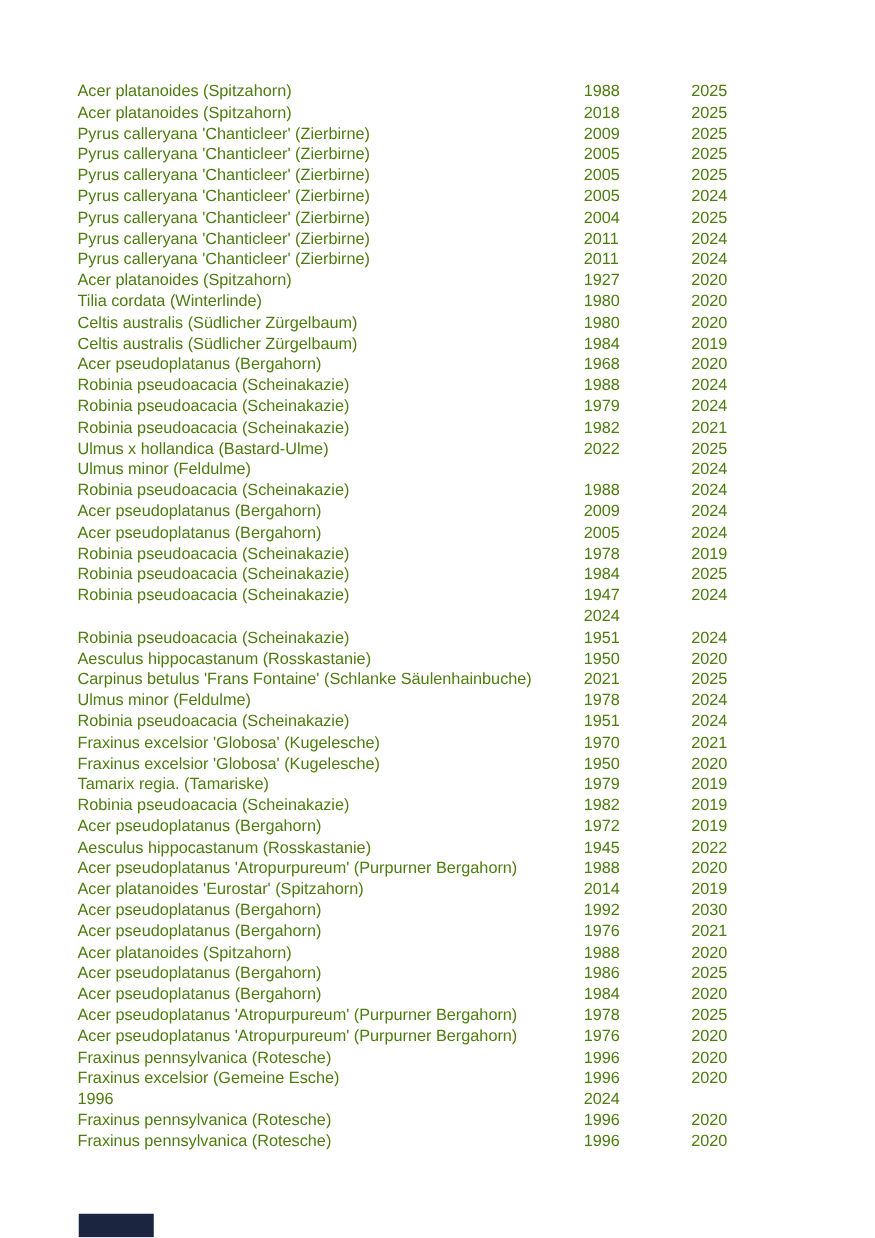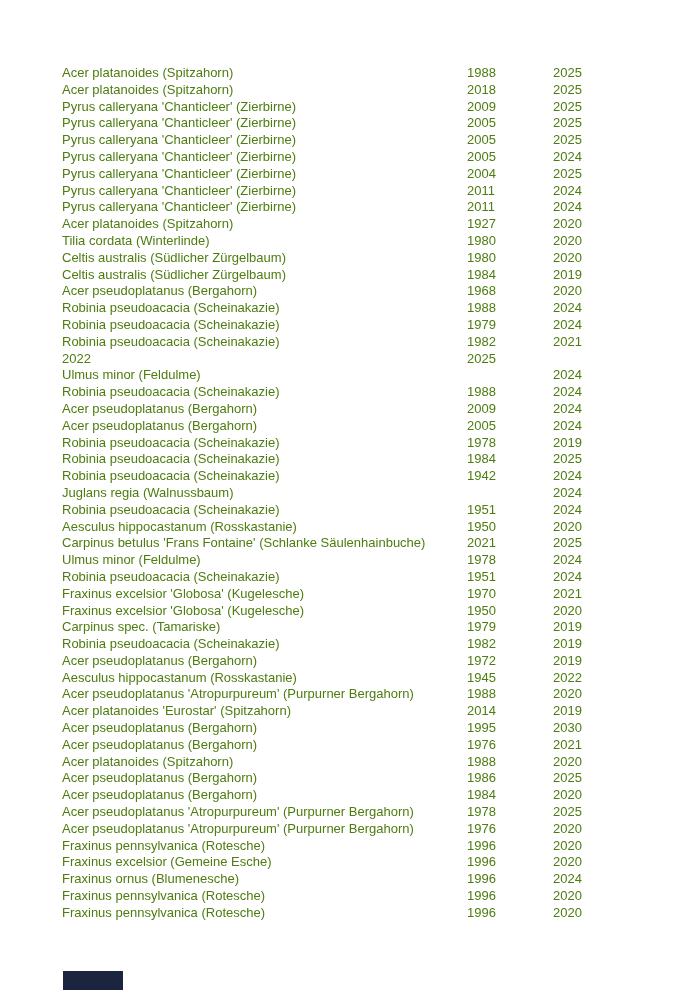--- a/index.html
+++ b/index.html
@@ -127,20 +127,21 @@
         <div class="cell c0">Robinia pseudoacacia (Scheinakazie)</div>
         <div class="cell c1">1979</div>
         <div class="cell c2">2024</div>
       </div>
       <div class="row">
         <div class="cell c0">Robinia pseudoacacia (Scheinakazie)</div>
         <div class="cell c1">1982</div>
         <div class="cell c2">2021</div>
       </div>
       <div class="row">
+        <div class="cell c0">Ulmus x hollandica (Bastard-Ulme)</div>
         <div class="cell c1">2022</div>
         <div class="cell c2">2025</div>
       </div>
       <div class="row">
         <div class="cell c0">Ulmus minor (Feldulme)</div>
         <div class="cell c1"></div>
         <div class="cell c2">2024</div>
       </div>
       <div class="row">
         <div class="cell c0">Robinia pseudoacacia (Scheinakazie)</div>
@@ -162,25 +163,24 @@
         <div class="cell c1">1978</div>
         <div class="cell c2">2019</div>
       </div>
       <div class="row">
         <div class="cell c0">Robinia pseudoacacia (Scheinakazie)</div>
         <div class="cell c1">1984</div>
         <div class="cell c2">2025</div>
       </div>
       <div class="row">
         <div class="cell c0">Robinia pseudoacacia (Scheinakazie)</div>
-        <div class="cell c1">1942</div>
-        <div class="cell c2">2024</div>
-      </div>
-      <div class="row">
-        <div class="cell c0">Juglans regia (Walnussbaum)</div>
+        <div class="cell c1">1947</div>
+        <div class="cell c2">2024</div>
+      </div>
+      <div class="row">
         <div class="cell c1"></div>
         <div class="cell c2">2024</div>
       </div>
       <div class="row">
         <div class="cell c0">Robinia pseudoacacia (Scheinakazie)</div>
         <div class="cell c1">1951</div>
         <div class="cell c2">2024</div>
       </div>
       <div class="row">
         <div class="cell c0">Aesculus hippocastanum (Rosskastanie)</div>
@@ -206,21 +206,21 @@
         <div class="cell c0">Fraxinus excelsior 'Globosa' (Kugelesche)</div>
         <div class="cell c1">1970</div>
         <div class="cell c2">2021</div>
       </div>
       <div class="row">
         <div class="cell c0">Fraxinus excelsior 'Globosa' (Kugelesche)</div>
         <div class="cell c1">1950</div>
         <div class="cell c2">2020</div>
       </div>
       <div class="row">
-        <div class="cell c0">Carpinus spec. (Tamariske)</div>
+        <div class="cell c0">Tamarix regia. (Tamariske)</div>
         <div class="cell c1">1979</div>
         <div class="cell c2">2019</div>
       </div>
       <div class="row">
         <div class="cell c0">Robinia pseudoacacia (Scheinakazie)</div>
         <div class="cell c1">1982</div>
         <div class="cell c2">2019</div>
       </div>
       <div class="row">
         <div class="cell c0">Acer pseudoplatanus (Bergahorn)</div>
@@ -237,21 +237,21 @@
         <div class="cell c1">1988</div>
         <div class="cell c2">2020</div>
       </div>
       <div class="row">
         <div class="cell c0">Acer platanoides 'Eurostar' (Spitzahorn)</div>
         <div class="cell c1">2014</div>
         <div class="cell c2">2019</div>
       </div>
       <div class="row">
         <div class="cell c0">Acer pseudoplatanus (Bergahorn)</div>
-        <div class="cell c1">1995</div>
+        <div class="cell c1">1992</div>
         <div class="cell c2">2030</div>
       </div>
       <div class="row">
         <div class="cell c0">Acer pseudoplatanus (Bergahorn)</div>
         <div class="cell c1">1976</div>
         <div class="cell c2">2021</div>
       </div>
       <div class="row">
         <div class="cell c0">Acer platanoides (Spitzahorn)</div>
         <div class="cell c1">1988</div>
@@ -281,21 +281,20 @@
         <div class="cell c0">Fraxinus pennsylvanica (Rotesche)</div>
         <div class="cell c1">1996</div>
         <div class="cell c2">2020</div>
       </div>
       <div class="row">
         <div class="cell c0">Fraxinus excelsior (Gemeine Esche)</div>
         <div class="cell c1">1996</div>
         <div class="cell c2">2020</div>
       </div>
       <div class="row">
-        <div class="cell c0">Fraxinus ornus (Blumenesche)</div>
         <div class="cell c1">1996</div>
         <div class="cell c2">2024</div>
       </div>
       <div class="row">
         <div class="cell c0">Fraxinus pennsylvanica (Rotesche)</div>
         <div class="cell c1">1996</div>
         <div class="cell c2">2020</div>
       </div>
       <div class="row">
         <div class="cell c0">Fraxinus pennsylvanica (Rotesche)</div>

